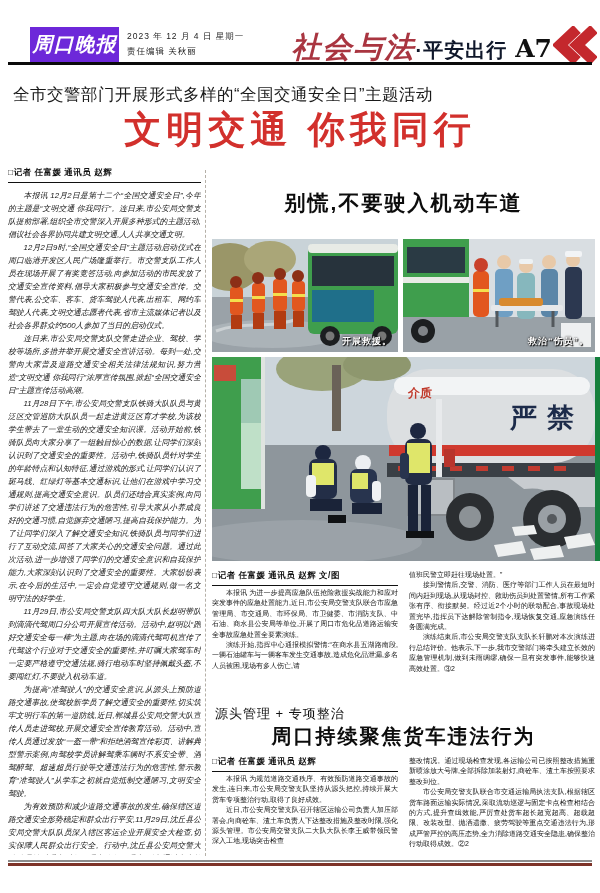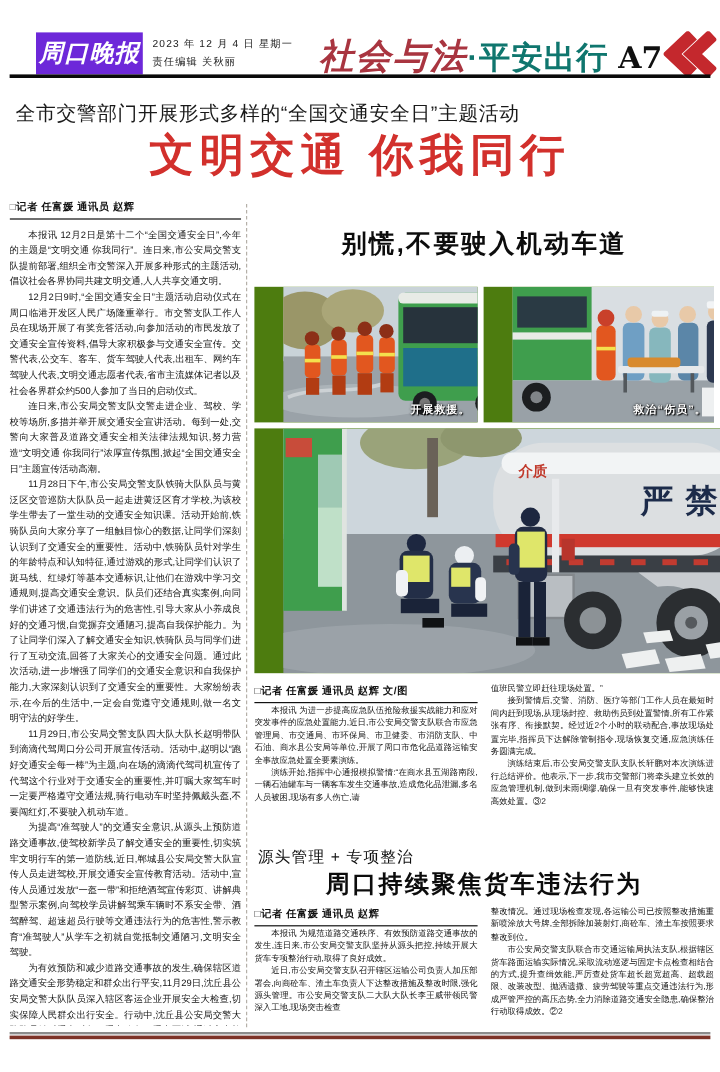--- a/index.html
+++ b/index.html
@@ -8,42 +8,42 @@
 
   
   .logo-box { position:absolute; left:30px; top:27px; width:89px; height:35px; background:#6d28d9;
               color:#fff; display:flex; align-items:center; justify-content:center;
               font-family:"DejaVu Serif", serif; font-style:italic; font-weight:bold; font-size:20px; letter-spacing:1px; }
   .date-line   { position:absolute; left:127px; top:31px; font-size:8.5px; color:#222; letter-spacing:1px;text-align:center; }
   .editor-line { position:absolute; left:127px; top:46px; font-size:8.5px; color:#222; letter-spacing:1px; }
   .section-block { position:absolute; left:0; top:28px; width:552px; text-align:right; white-space:nowrap; }
   .section-script { font-family:Liberation Sans, sans-serif; font-style:italic; font-weight:bold;
                     font-size:29px; color:#a93540; letter-spacing:2px; }
-  .section-bold { font-size:26px; font-weight:800; color:#0f766e; letter-spacing:1px; }
+  .section-bold { font-size:20px; font-weight:800; color:#0f172a; letter-spacing:1px; }
   .page-no { font-family:"DejaVu Serif", serif; font-size:25px; color:#101010; margin-left:8px;font-weight:bold; }
   .chevron { position:absolute; left:553px; top:26px; }
   .header-rule { position:absolute; left:8px; top:62px; width:584px; height:2.5px; background:#0a0a0a; }
 
   
   .lead-kicker { position:absolute; left:13px; top:84px; font-size:16.5px; color:#1a1a1a; letter-spacing:0.5px; }
   .lead-title  { position:absolute; left:0; top:105px; width:600px; text-align:center;
                  font-size:37px; font-weight:bold; color:#d2302c; letter-spacing:5px; }
 
   
   .byline { font-size:8.5px; font-weight:bold; color:#111; padding-bottom:3px;
             border-bottom:1.5px solid #111; margin-bottom:6px; letter-spacing:0.5px; }
   .col-left { position:absolute; left:8px; top:167px; width:193px; height:688px; overflow:hidden; }
-  .col-left p { font-size:7.8px; line-height:13px; text-align:justify; text-indent:2em; color:#141414; }
+  .col-left p { font-size:7.8px; line-height:13px; text-align:justify; text-indent:2em; color:#141414;font-style:italic; }
   .vdivider { position:absolute; left:205px; top:170px; height:686px; width:0; border-left:1px dashed #b5b0a8; }
 
   .right-sec { position:absolute; left:212px; top:167px; width:383px; height:700px; }
   .a2-kicker { position:absolute; left:3px; top:2px; font-size:13px; color:#111; letter-spacing:0.5px; }
   .a2-title  { position:absolute; left:0; top:22px; width:100%; text-align:center;
                font-size:21px; font-weight:bold; color:#0c0c0c; letter-spacing:2px; }
-  .photo { position:absolute; overflow:hidden; background:#4d7c0f;padding-left:24px; }
+  .photo { position:absolute; overflow:hidden; background:#15803d; }
   .photo svg { display:block; }
   .photo-cap { position:absolute; right:6px; bottom:4px; color:#fff; font-size:9px; font-weight:bold;
                text-shadow:0 0 2px #000, 1px 1px 1px #000; letter-spacing:1px; }
   .photo1 { left:0;   top:72px;  width:186px; height:113px; }
   .photo2 { left:191px; top:72px; width:192px; height:113px; }
   .photo3 { left:0;   top:190px; width:449px; height:204px; }
   .a2-byline { position:absolute; left:0; top:403px; width:186px; }
   .cols { position:absolute; }
   .cols p { font-size:7px; line-height:10.4px; text-align:justify; text-indent:2em; color:#141414; }
   .cols.cont p:first-child { text-indent:0; }

